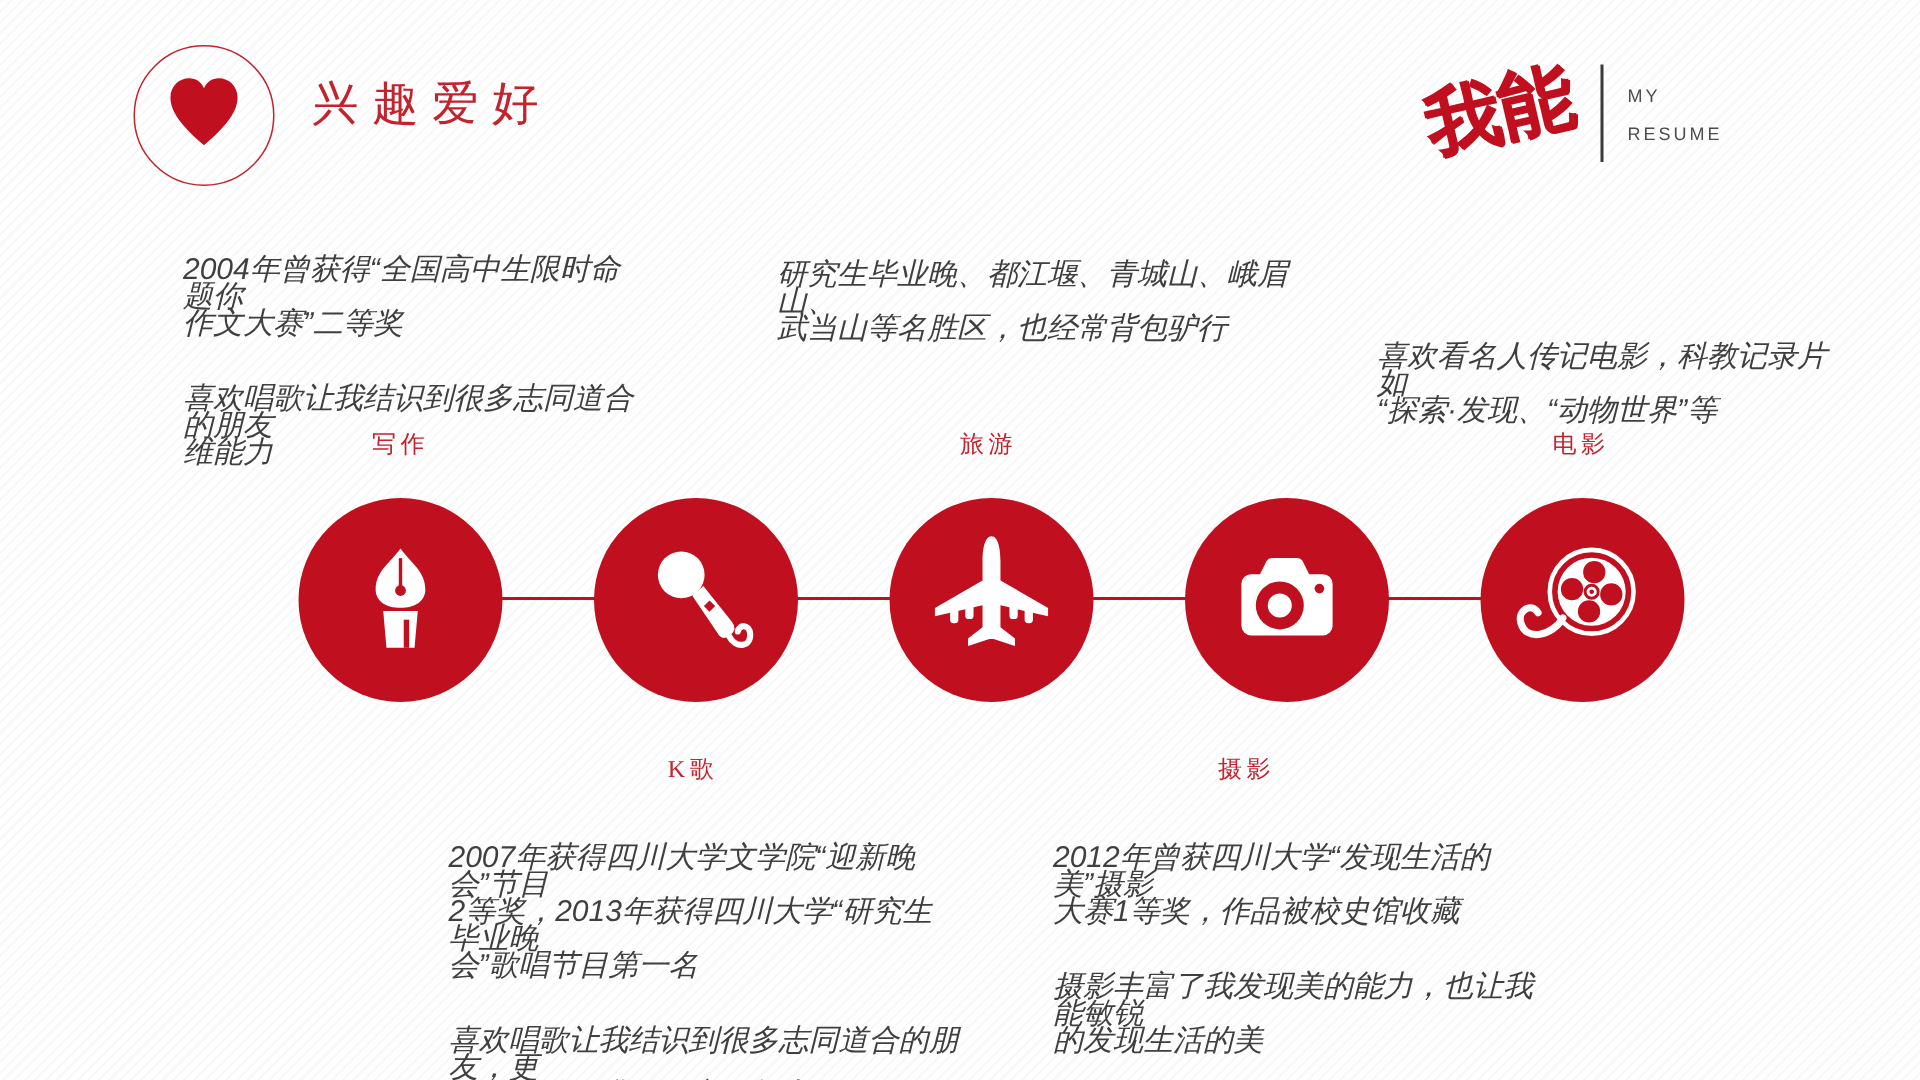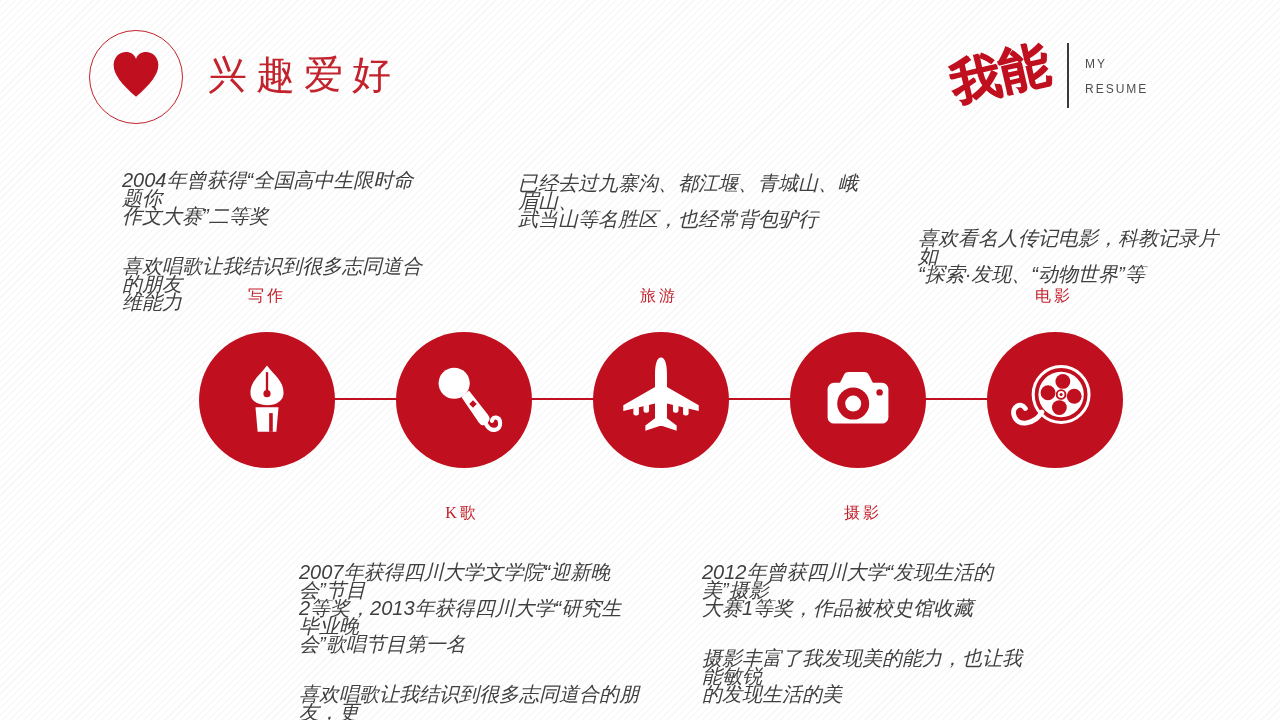--- a/index.html
+++ b/index.html
@@ -17,21 +17,21 @@
   }
   
   .heart-badge{
     position:absolute;left:89px;top:30px;width:92px;height:92px;
     border:1.5px solid #c2232d;border-radius:50%;
     display:flex;align-items:center;justify-content:center;
   }
   .page-title{
     position:absolute;left:208px;top:48px;
     font-family:"Liberation Serif","DejaVu Serif",serif;
-    font-size:39px;color:#c2232d;letter-spacing:9px;white-space:nowrap;
+    font-size:31px;color:#c2232d;letter-spacing:9px;white-space:nowrap;
   }
   .brand-logo{
     position:absolute;left:950px;top:38px;width:120px;height:74px;
     font-size:50px;font-weight:900;color:#c00f1e;
     transform:rotate(-13deg);white-space:nowrap;
     font-family:"Liberation Sans","DejaVu Sans",sans-serif;
     text-shadow:1px 1px 0 #c00f1e;
   }
   .logo-divider{
     position:absolute;left:1067px;top:43px;width:2px;height:65px;background:#3a3a3a;
@@ -55,21 +55,21 @@
   
   .hobby-label{
     position:absolute;width:110px;text-align:center;
     font-family:Liberation Serif, serif;
     font-size:16px;color:#c2232d;letter-spacing:3px;white-space:nowrap;
   }
   .label-writing{left:212px;top:286px;}
   .label-travel{left:604px;top:286px;}
   .label-movie{left:999px;top:286px;}
   .label-karaoke{left:407px;top:503px;text-align:center;}
-  .label-photo{left:808px;top:503px;}
+  .label-photo{left:776px;top:503px;}
   
   .connector-line{
     position:absolute;left:267px;top:398px;width:788px;height:0;
     border-top:2px solid #c00f1e;z-index:0;
   }
   .hobby-circle{
     position:absolute;top:332px;width:136px;height:136px;border-radius:50%;
     background:#c00f1e;display:flex;align-items:center;justify-content:center;
     z-index:1;
   }
@@ -97,21 +97,21 @@
     <div>RESUME</div>
   </div>
 
   <div class="desc desc-writing">
     <p>2004年曾获得“全国高中生限时命题你
 作文大赛”二等奖</p>
     <p>喜欢唱歌让我结识到很多志同道合的朋友
 维能力</p>
   </div>
   <div class="desc desc-travel">
-    <p>已经去过九寨沟、都江堰、青城山、峨眉山、
+    <p>研究生毕业晚、都江堰、青城山、峨眉山、
 武当山等名胜区，也经常背包驴行</p>
   </div>
   <div class="desc desc-movie">
     <p>喜欢看名人传记电影，科教记录片如
 “探索·发现、“动物世界”等</p>
   </div>
   <div class="desc desc-karaoke">
     <p>2007年获得四川大学文学院“迎新晚会”节目
 2等奖，2013年获得四川大学“研究生毕业晚
 会”歌唱节目第一名</p>

